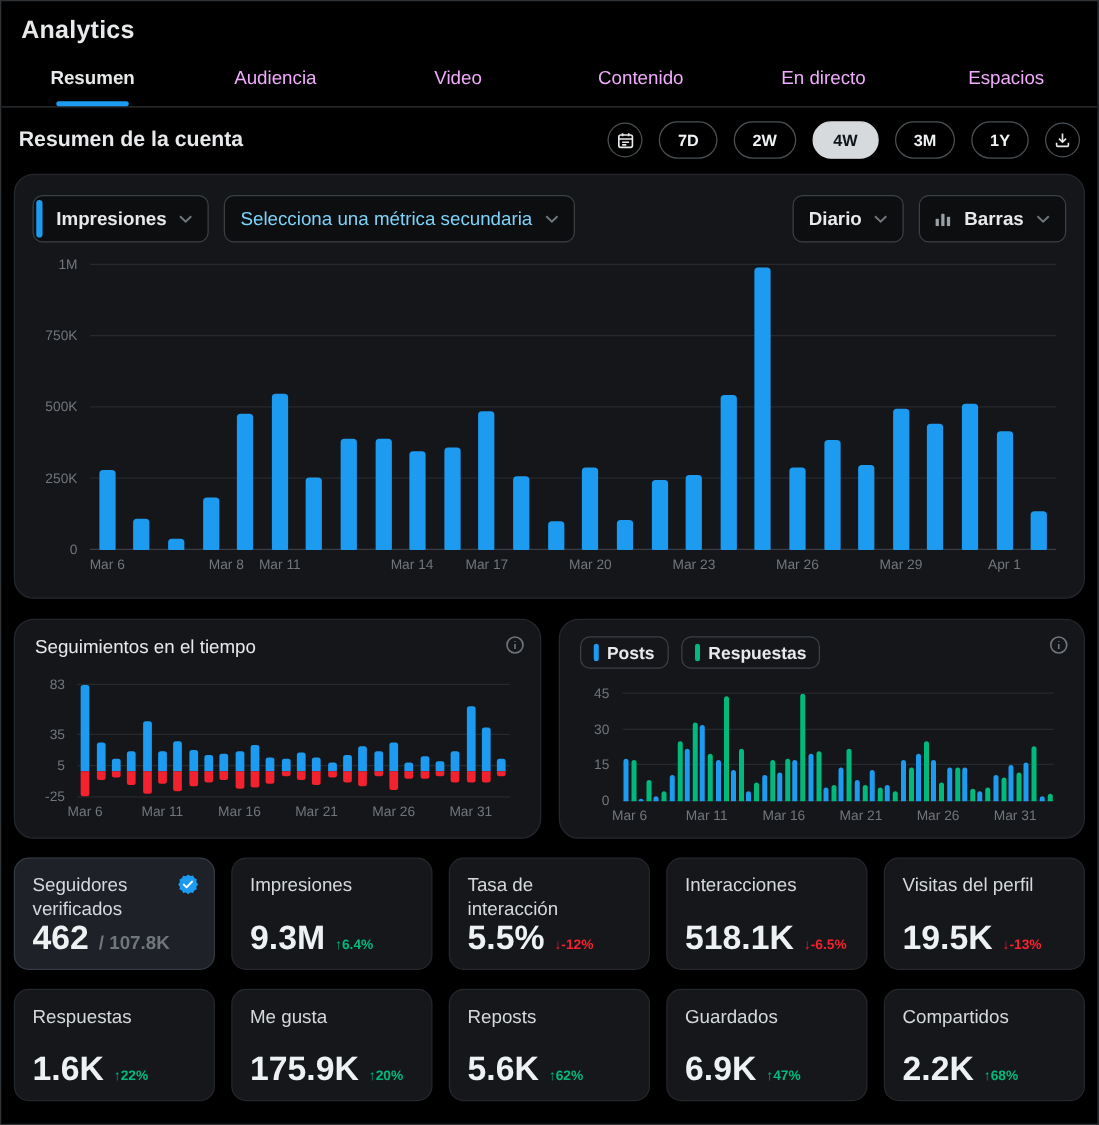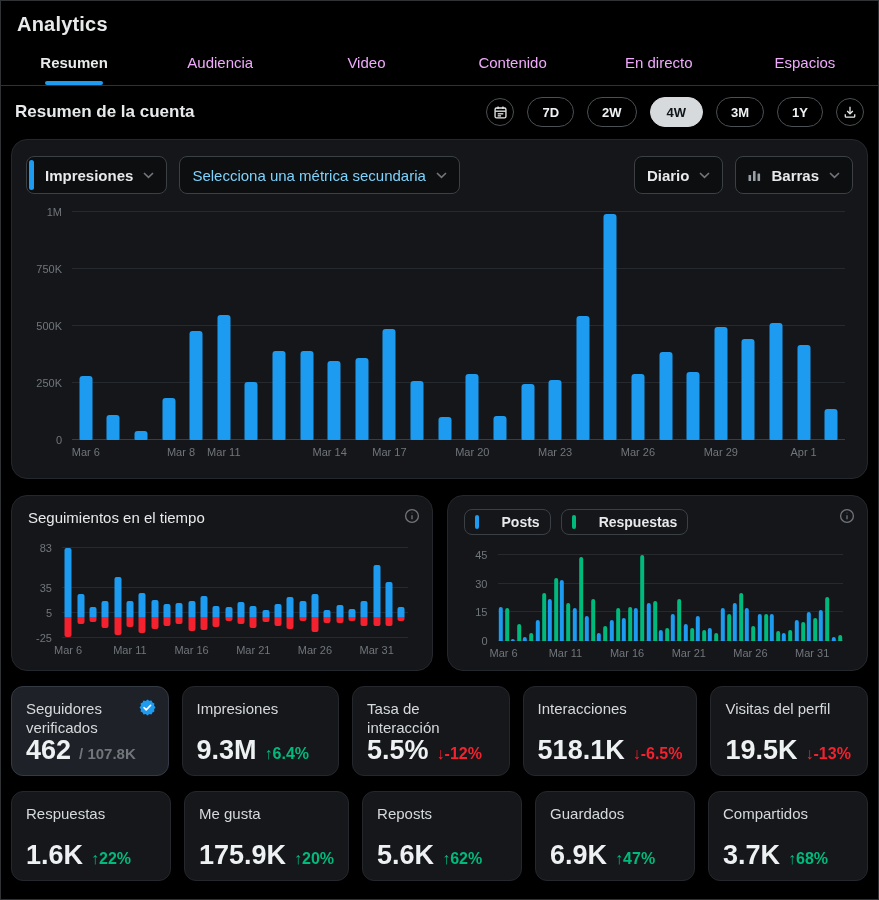--- a/index.html
+++ b/index.html
@@ -54,35 +54,35 @@
   .xlabels { position:absolute; bottom:2px; right:8px; height:14px; }
   .xlabel { position:absolute; transform:translateX(-50%); font-size:11px; color:#71767b; white-space:nowrap; }
   
   .middle-row { display:flex; gap:14px; margin:16px 10px 0; }
   .mid-card { flex:1; height:176px; background:#14161a; border:1px solid #24272b;
          border-radius:16px; padding:13px 16px 6px; position:relative; }
   .mid-title { font-size:15px; color:#e7e9ea; }
   .info-btn { position:absolute; top:12px; right:12px; background:none; border:none; padding:0; cursor:pointer; display:flex; }
   .chart-mid { height:120px; margin-top:14px; }
   .legend-row { display:flex; gap:10px; }
-  .chip { display:inline-flex; align-items:center; gap:23px; height:26px; padding:0 10px;
+  .chip { display:inline-flex; align-items:center; gap:7px; height:26px; padding:0 10px;
          border:1px solid #3b4045; border-radius:8px; font-size:14px; font-weight:700;
          color:#e7e9ea; background:transparent; cursor:pointer; }
   .chip-marker { width:4px; height:14px; border-radius:2px; }
   .chart-mid2 { height:118px; margin-top:10px; }
   
   .stats-row { display:grid; grid-template-columns:repeat(5,1fr); gap:13px; margin:15px 10px 0; }
   .stat-card { position:relative; height:90px; background:#15171b; border:1px solid #24272b;
          border-radius:12px; padding:12px 14px 11px; display:flex; flex-direction:column; cursor:pointer; }
   .stat-card.selected { background:#1e2127; border-color:#343a44; }
   .stat-label { font-size:15px; line-height:19px; color:#d6d9dc; padding-right:18px; }
   .stat-value-row { margin-top:auto; display:flex; align-items:baseline; gap:8px; }
   .stat-value { font-size:27px; font-weight:800; color:#eef1f2; line-height:1; }
   .stat-suffix { font-size:15px; font-weight:600; color:#71767b; }
-  .delta { font-size:16px; font-weight:600; white-space:nowrap; }
+  .delta { font-size:11px; font-weight:600; white-space:nowrap; }
   .delta.up { color:#00ba7c; }
   .delta.down { color:#f4212e; }
   .badge { position:absolute; top:11px; right:11px; }
 </style>
 </head>
 <body>
 
 <div class="header">
   <div class="header-title">Analytics</div>
 </div>
@@ -500,17 +500,17 @@
     <div class="stat-card">
       <div class="stat-label">Guardados</div>
       <div class="stat-value-row">
         <span class="stat-value">6.9K</span>
         <span class="delta up">↑47%</span>
       </div>
     </div>
     <div class="stat-card">
       <div class="stat-label">Compartidos</div>
       <div class="stat-value-row">
-        <span class="stat-value">3.7K</span>
+        <span class="stat-value">2.2K</span>
         <span class="delta up">↑68%</span>
       </div>
     </div>
   </div>
 
 </body></html>

